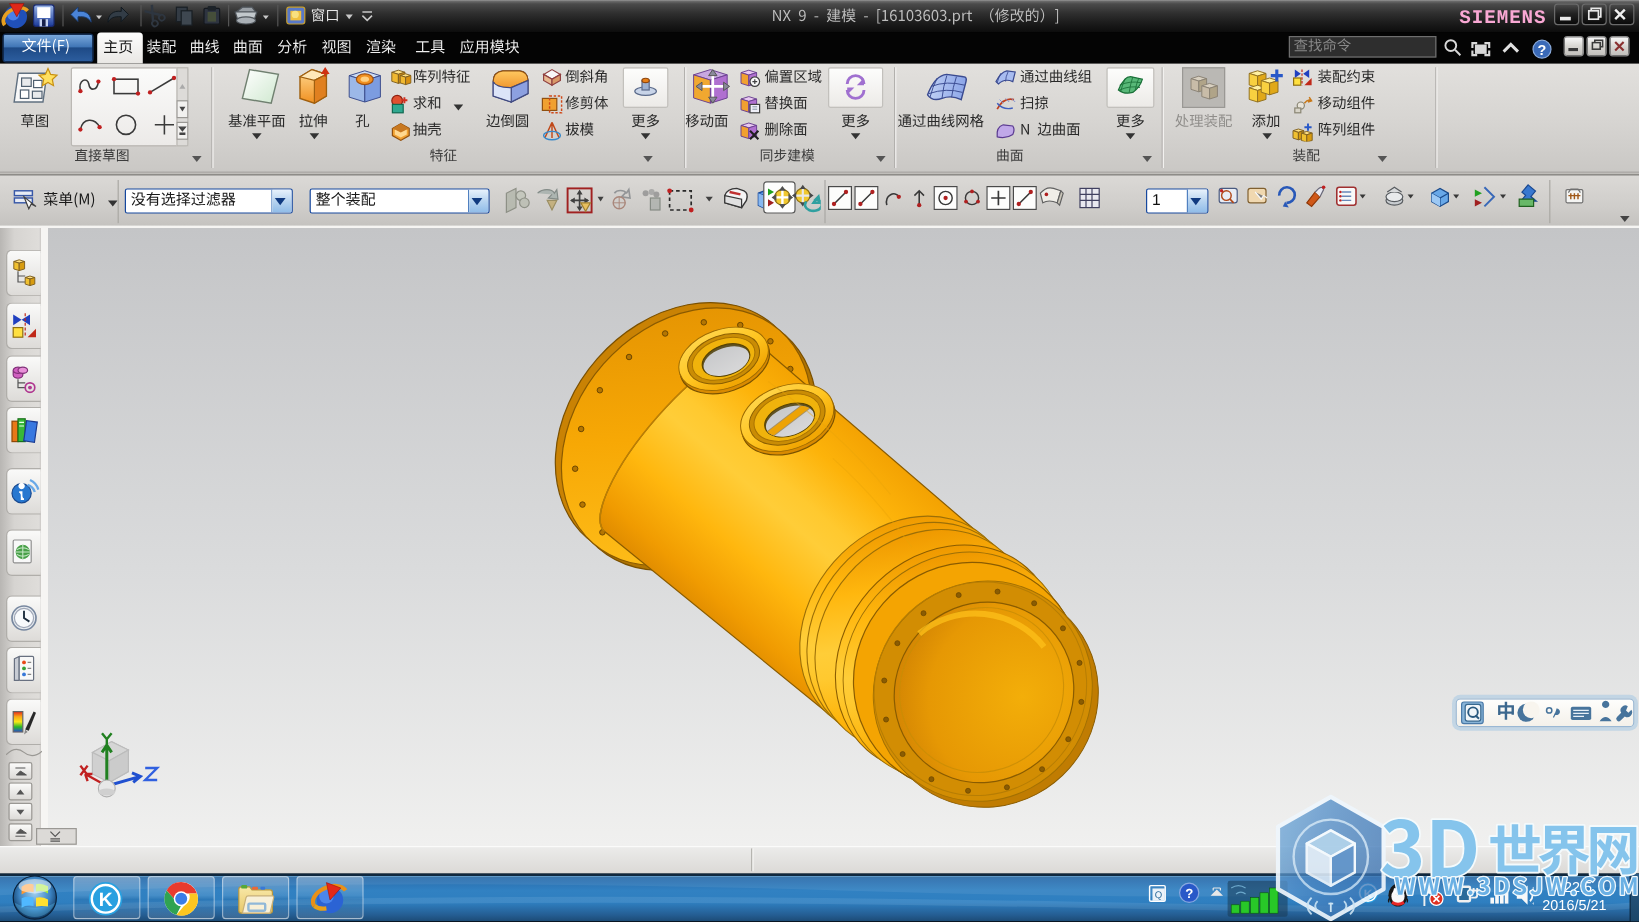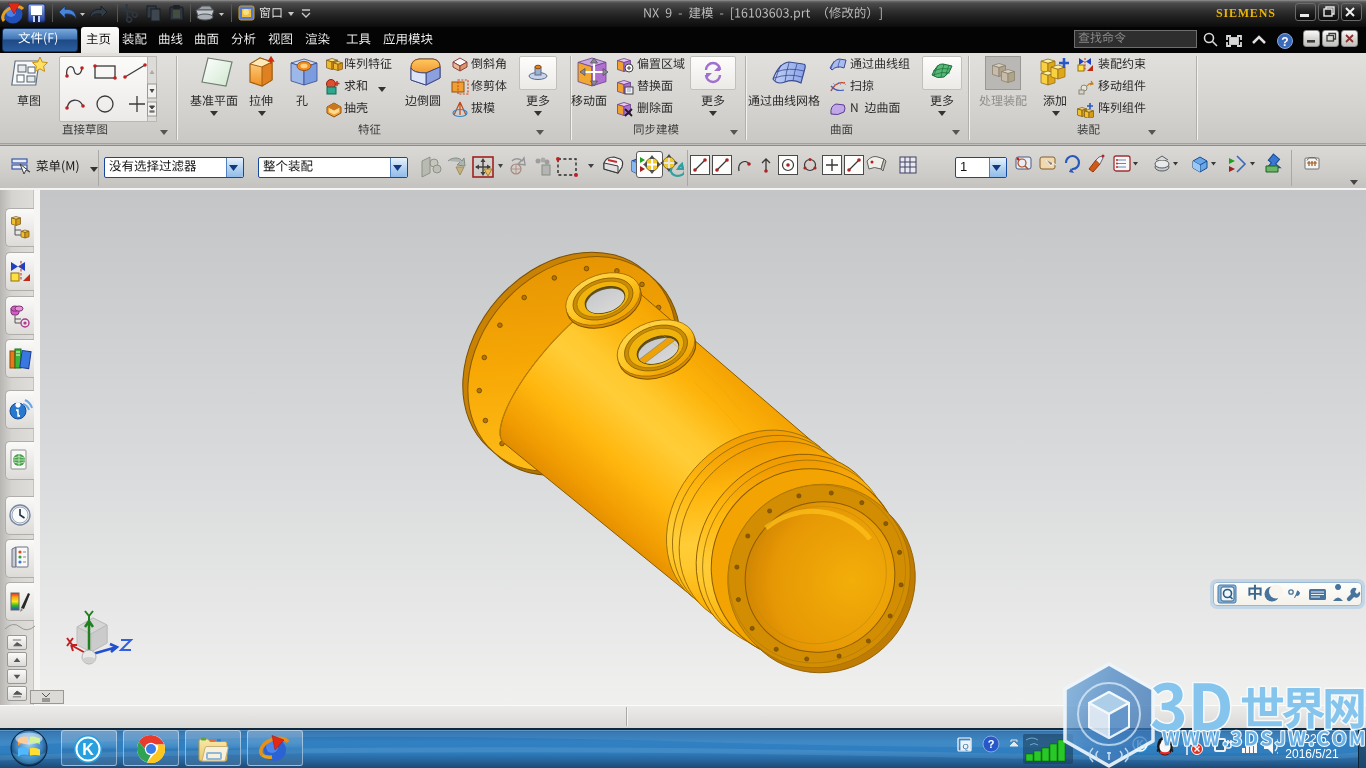--- a/index.html
+++ b/index.html
@@ -213,21 +213,21 @@
       <use href="#g15" x="12621"></use>
       <use href="#g16" x="13009"></use>
       <use href="#g17" x="13866"></use>
       <use href="#g18" x="14866"></use>
       <use href="#g19" x="15866"></use>
       <use href="#g20" x="16866"></use>
       <use href="#g21" x="17866"></use>
       <use href="#g22" x="18866"></use>
     </g>
   </svg>
-<div class="abs" style="left:1216px;top:6px;width:80px;height:16px;color:#eab308;font-size:12px;font-weight:bold;letter-spacing:0.8px;font-family:Liberation Serif, serif">SIEMENS</div>
+<div class="abs" style="left:1216px;top:6px;width:80px;height:16px;color:#f9a8d4;font-size:16px;font-weight:bold;letter-spacing:0.8px;font-family:Liberation Mono, monospace">SIEMENS</div>
 <div class="abs" style="left:1295px;top:3px;width:21px;height:18px;border:1px solid #6a6a6a;border-radius:3px;background:linear-gradient(#4a4a4a,#222 45%,#0a0a0a)"></div>
 <div class="abs" style="left:1318px;top:3px;width:21px;height:18px;border:1px solid #6a6a6a;border-radius:3px;background:linear-gradient(#4a4a4a,#222 45%,#0a0a0a)"></div>
 <div class="abs" style="left:1341px;top:3px;width:21px;height:18px;border:1px solid #6a6a6a;border-radius:3px;background:linear-gradient(#4a4a4a,#222 45%,#0a0a0a)"></div>
 <svg class="abs" style="left:1295px;top:3px" width="70" height="18" viewBox="0 0 70 18">
 <rect x="5" y="11" width="9" height="3" fill="#e8e8e8"></rect>
 <g fill="none" stroke="#e8e8e8" stroke-width="1.4">
       <rect x="29" y="6" width="8" height="7"></rect>
       <path d="M31 6 v-2 h8 v7 h-2"></path>
     </g>
 <g stroke="#f0f0f0" stroke-width="2">

